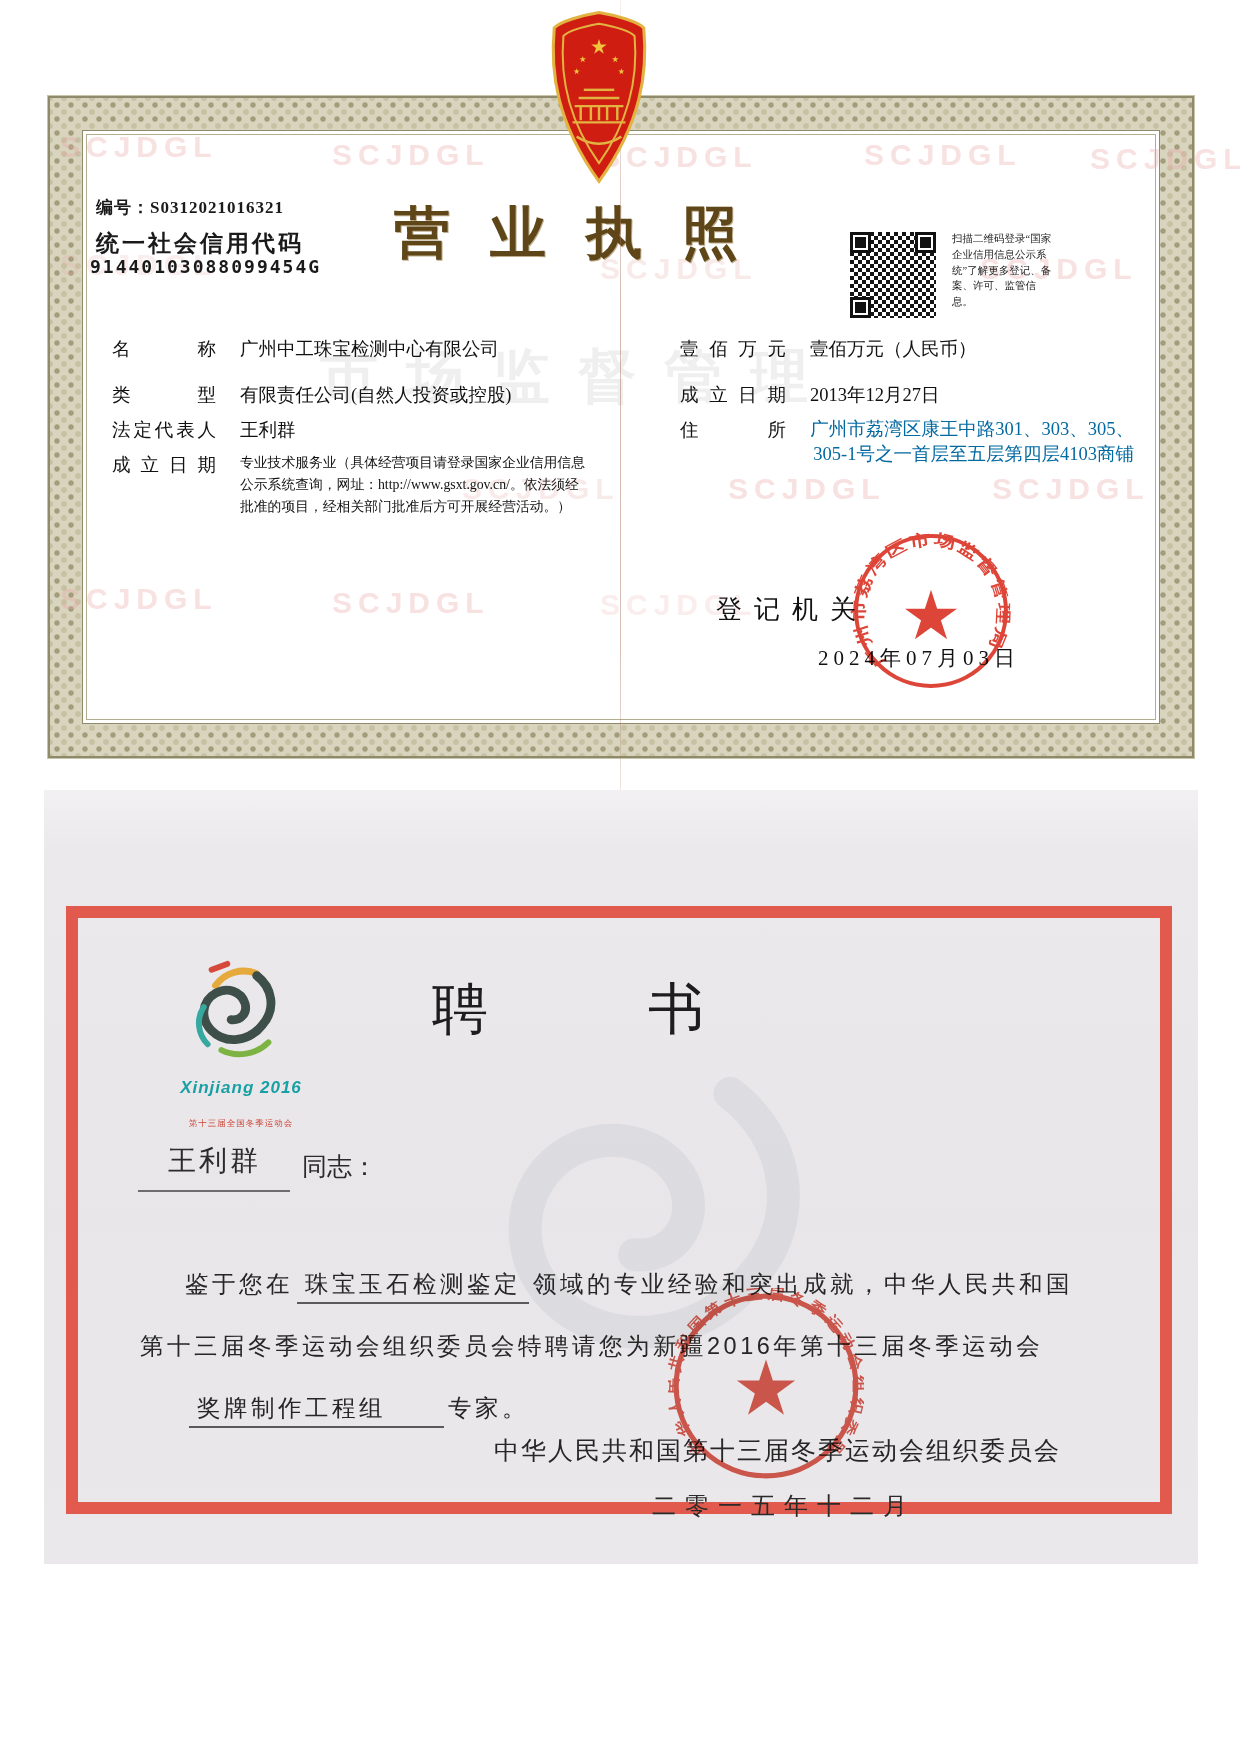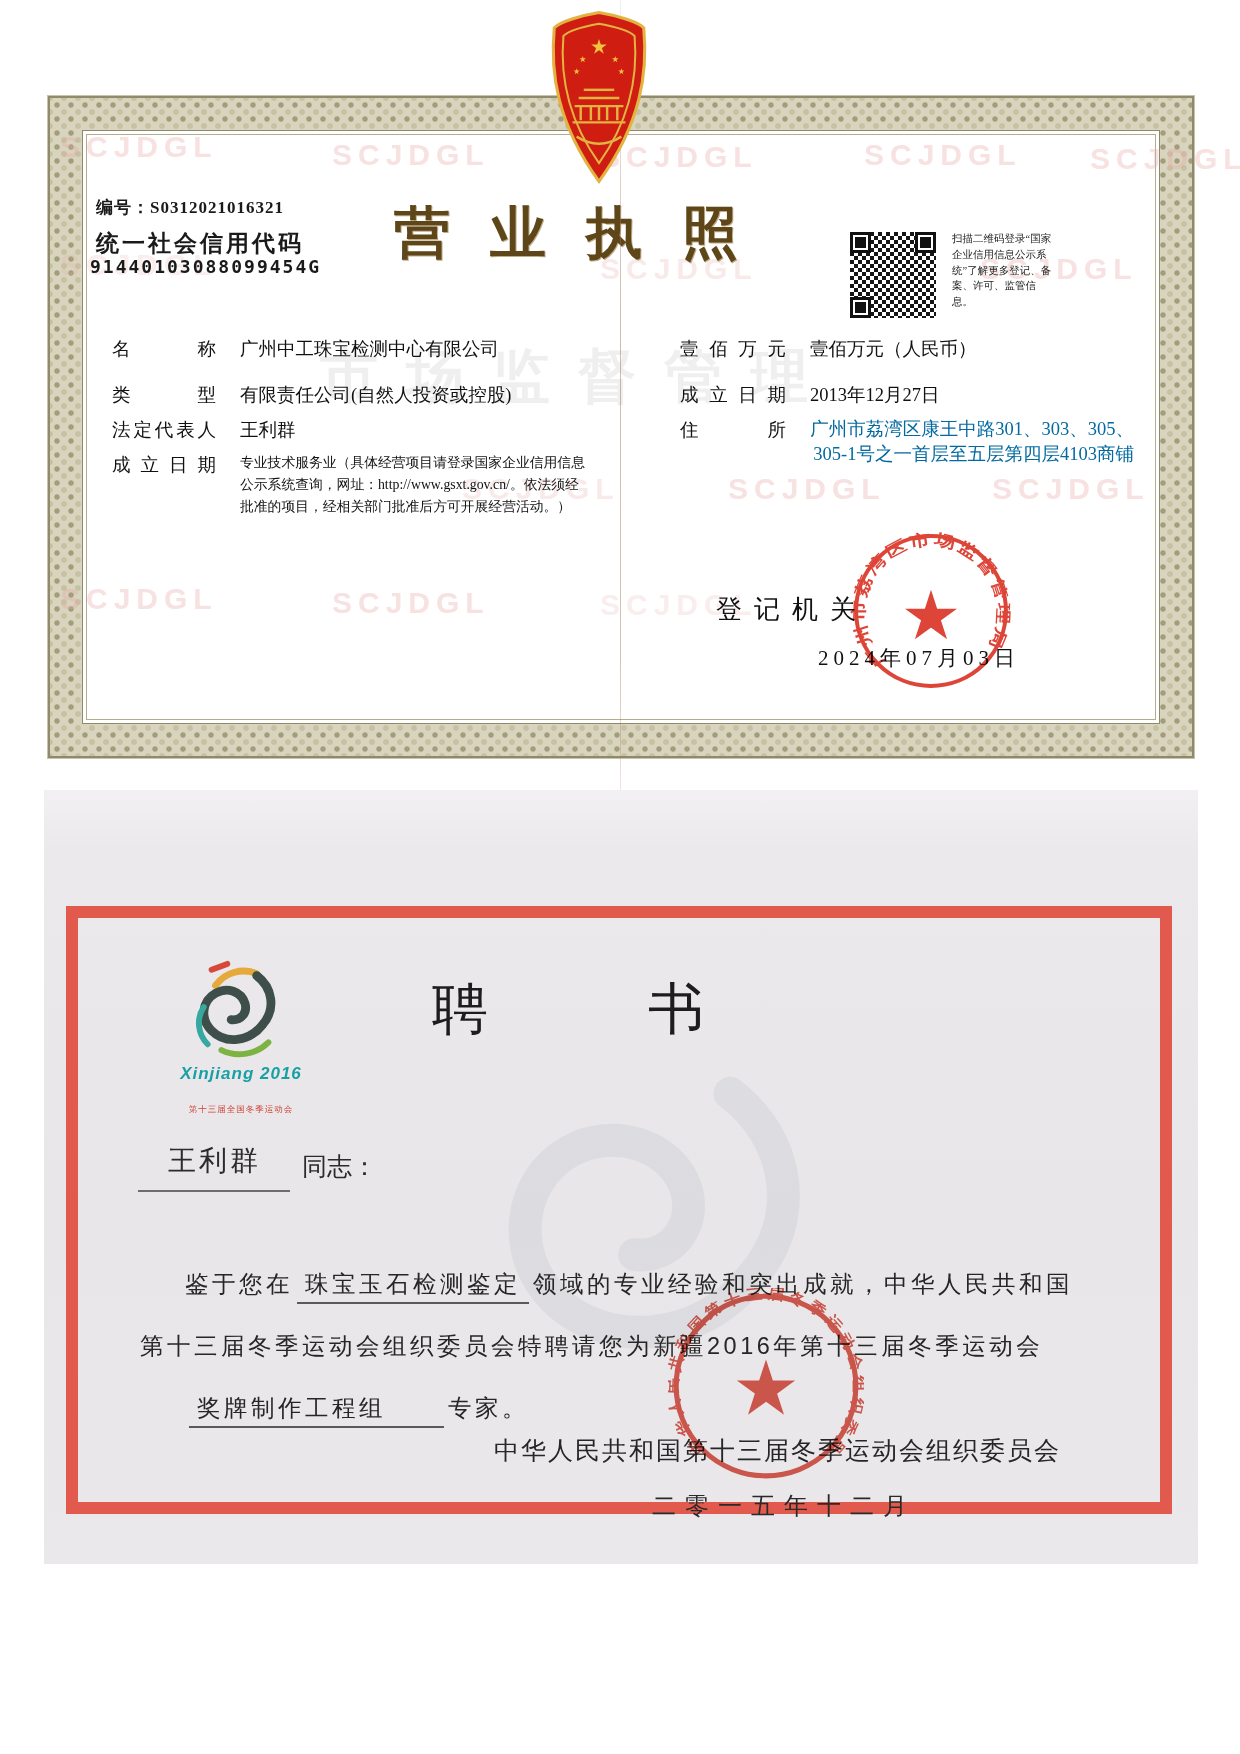--- a/index.html
+++ b/index.html
@@ -82,21 +82,21 @@
   .footer-left .url{font-family:"DejaVu Sans Mono","Liberation Mono",monospace;font-weight:400;font-size:13px;}
   .footer-right{position:absolute;right:52px;top:798px;font-size:15.5px;font-weight:700;letter-spacing:1px;}
   .emblem{position:absolute;left:538px;top:8px;width:122px;height:184px;z-index:6;}
   
   .photo{
     position:absolute;left:44px;top:790px;width:1154px;height:774px;
     background:linear-gradient(180deg,#f2f0f3 0px,#ebe9ec 60px,#e8e6e9 55%,#eae8ea 100%);
   }
   .cert-frame{position:absolute;left:22px;top:116px;width:1082px;height:584px;border:12px solid #e25a4d;}
   .cert-logo{position:absolute;left:112px;top:168px;width:170px;text-align:center;}
-  .logo-brand{font-family:"Liberation Sans",sans-serif;font-style:italic;font-weight:700;font-size:17px;color:#18a0a4;letter-spacing:1px;margin-top:2px;}
+  .logo-brand{font-family:"Liberation Sans",sans-serif;font-style:italic;font-weight:700;font-size:17px;color:#18a0a4;letter-spacing:1px;margin-top:16px;}
   .logo-sub{font-family:"Liberation Sans",sans-serif;font-size:8.5px;color:#cf4436;letter-spacing:1px;margin-top:20px;}
   .cert-title{
     position:absolute;left:388px;top:182px;font-size:56px;letter-spacing:160px;
     color:#1d1d1d;font-family:"Liberation Sans","DejaVu Sans",sans-serif;font-weight:500;white-space:nowrap;
   }
   .cert-name{position:absolute;left:124px;top:352px;font-size:28px;font-family:"Liberation Sans",sans-serif;color:#2b2b2b;letter-spacing:3px;}
   .name-line{position:absolute;left:94px;top:400px;width:152px;border-top:2px solid #6d6d6d;}
   .cert-comrade{position:absolute;left:258px;top:360px;font-size:25px;font-family:"Liberation Sans",sans-serif;color:#2b2b2b;}
   .cert-line{
     position:absolute;font-size:23.5px;font-family:"Liberation Sans","DejaVu Sans",sans-serif;

